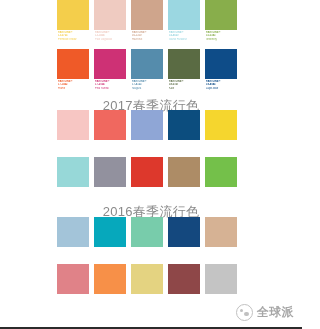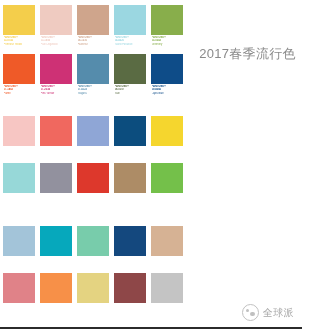--- a/index.html
+++ b/index.html
@@ -21,21 +21,21 @@
     position: relative;
     background: #ffffff;
   }
 
   
   .year-block {
     position: absolute;
     left: 0;
     width: 302px;
     display: flex;
-    flex-direction: row;
+    flex-direction: column;
     align-items: center;
   }
   #block-2017 { top: 0px;   height: 107px; }
   #block-2016 { top: 110px; height: 105px; }
   #block-2015 { top: 217px; height: 110px; }
 
   .swatch-grid {
     width: 193px;
     display: flex;
     flex-direction: column;
@@ -153,23 +153,23 @@
     content: "";
     position: absolute;
     left: 7.5px;
     top: 6.5px;
     width: 4.5px;
     height: 4.5px;
     border-radius: 50%;
     background: #9a9a9a;
   }
   .wm-text {
-    font-size: 10px;
+    font-size: 12px;
     color: #707070;
-    font-weight: normal;
+    font-weight: bold;
     letter-spacing: 0.4px;
     white-space: nowrap;
   }
 
   .bottom-rule {
     position: absolute;
     left: 0;
     bottom: 0;
     width: 302px;
     height: 2px;
@@ -317,20 +317,21 @@
           <span class="swatch-color" style="background: rgb(173, 140, 102);"></span>
           <span class="swatch-text blank"></span>
         </div>
         <div class="swatch-card">
           <span class="swatch-color" style="background: rgb(116, 192, 74);"></span>
           <span class="swatch-text blank"></span>
         </div>
       </div>
 
     </div>
+    <div class="year-caption">2016春季流行色</div>
   </div>
 
   <div class="year-block" id="block-2015">
     <div class="swatch-grid">
 
       <div class="swatch-row">
         <div class="swatch-card">
           <span class="swatch-color" style="background: rgb(163, 196, 217);"></span>
           <span class="swatch-text blank"></span>
         </div>

